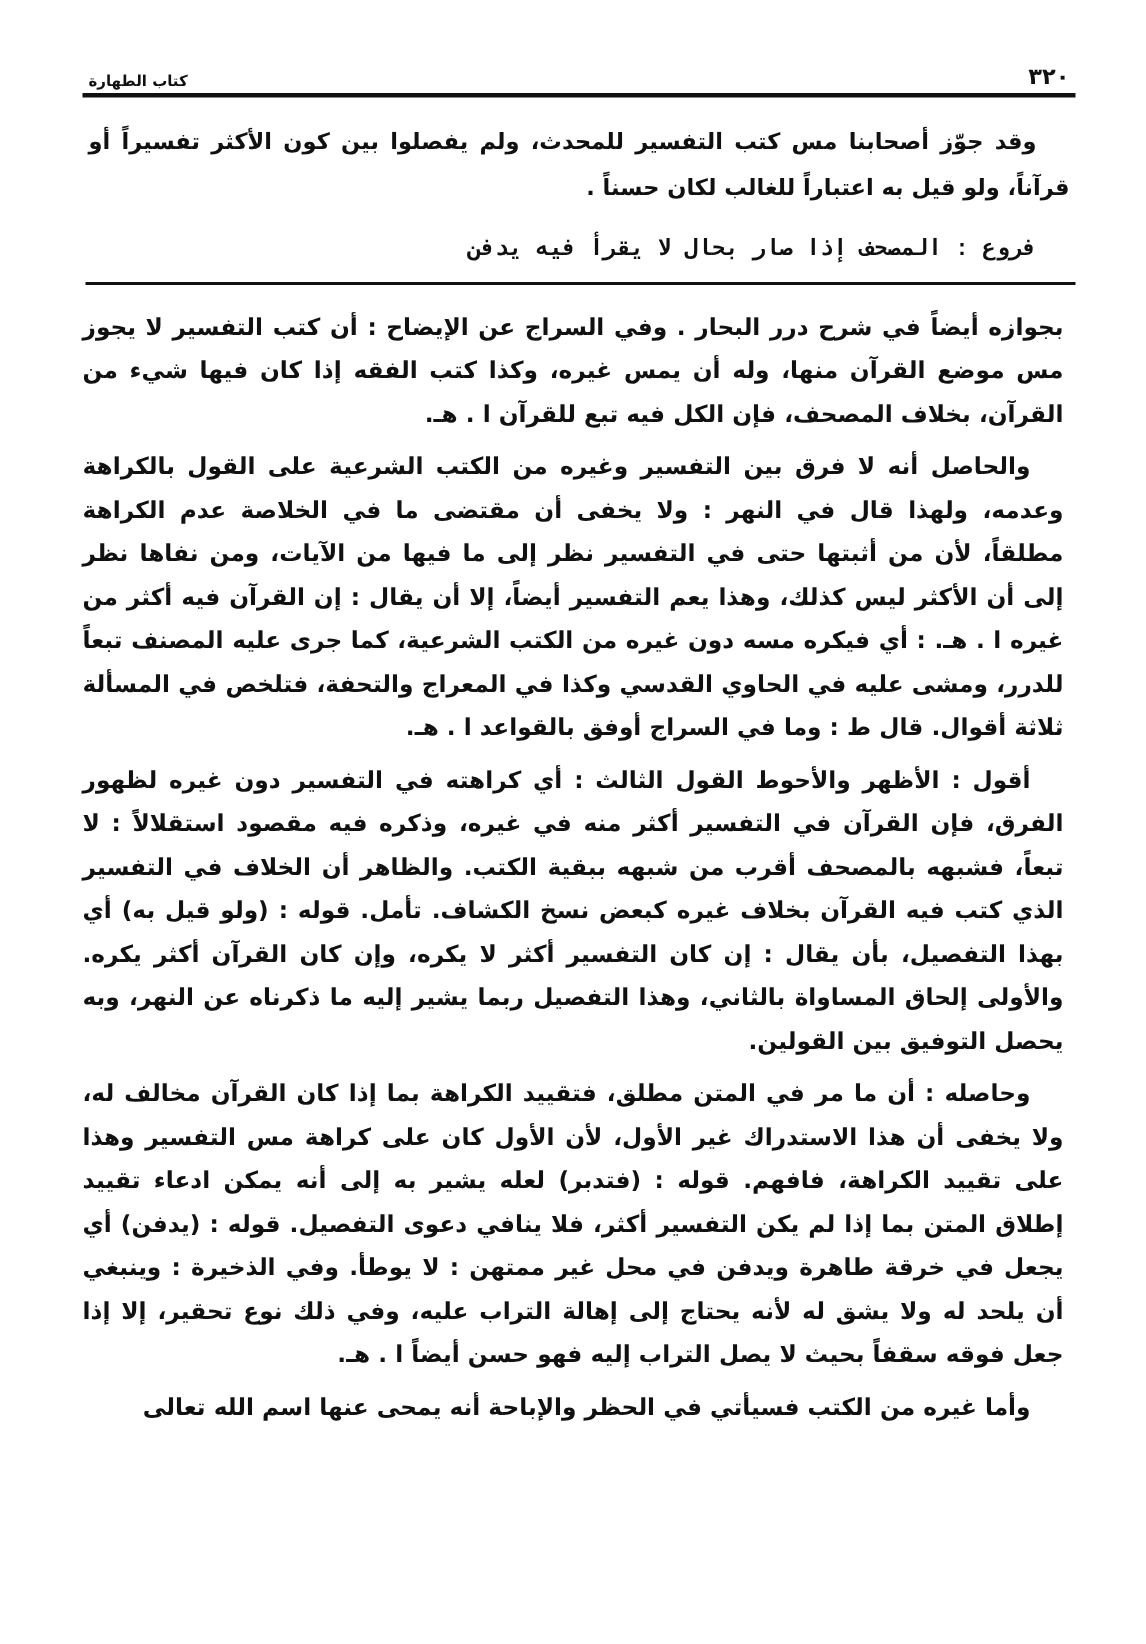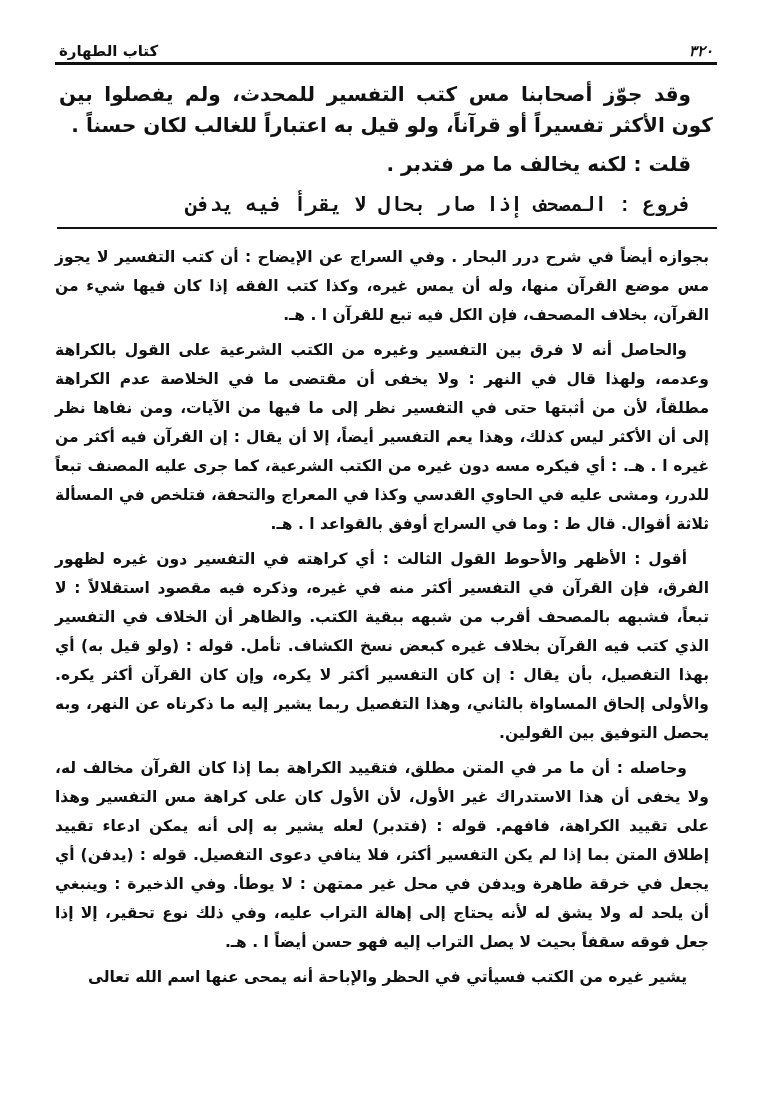--- a/index.html
+++ b/index.html
@@ -28,30 +28,29 @@
       align-items: flex-end;
       height: 22px;
       padding: 0 4px 2px 4px;
       border-bottom: 3px solid #111;
       font-weight: bold;
       font-size: 15px;
     }
     .page-number {
       font-size: 15px;
       letter-spacing: 1px;
-      font-style: italic;
     }
     .book-title {
-      font-size: 15px;
+      font-size: 10px;
       text-align: right;
     }
     .matn {
       margin-top: 14px;
       padding: 0 4px;
-      font-size: 20px;
+      font-size: 15px;
       font-weight: bold;
       line-height: 31px;
       text-align: justify;
     }
     .matn p {
       margin: 0 0 6px 0;
       text-indent: 22px;
     }
     .matn p.qultu {
       margin-top: 8px;
@@ -87,27 +86,26 @@
 
 <div class="page">
 
   <div class="running-head">
     <span class="page-number">٣٢٠</span>
     <span class="book-title">كتاب الطهارة</span>
   </div>
 
   <div class="matn">
     <p>وقد جوّز أصحابنا مس كتب التفسير للمحدث، ولم يفصلوا بين كون الأكثر تفسيراً أو قرآناً، ولو قيل به اعتباراً للغالب لكان حسناً .</p>
-    <p class="qultu">قلت : لكنه يخالف ما مر فتدبر .</p>
     <p class="furu">فروع : المصحف إذا صار بحال لا يقرأ فيه يدفن</p>
   </div>
 
   <div class="separator"></div>
 
   <div class="sharh">
     <p>بجوازه أيضاً في شرح درر البحار . وفي السراج عن الإيضاح : أن كتب التفسير لا يجوز مس موضع القرآن منها، وله أن يمس غيره، وكذا كتب الفقه إذا كان فيها شيء من القرآن، بخلاف المصحف، فإن الكل فيه تبع للقرآن ا . هـ.</p>
     <p class="indent">والحاصل أنه لا فرق بين التفسير وغيره من الكتب الشرعية على القول بالكراهة وعدمه، ولهذا قال في النهر : ولا يخفى أن مقتضى ما في الخلاصة عدم الكراهة مطلقاً، لأن من أثبتها حتى في التفسير نظر إلى ما فيها من الآيات، ومن نفاها نظر إلى أن الأكثر ليس كذلك، وهذا يعم التفسير أيضاً، إلا أن يقال : إن القرآن فيه أكثر من غيره ا . هـ. : أي فيكره مسه دون غيره من الكتب الشرعية، كما جرى عليه المصنف تبعاً للدرر، ومشى عليه في الحاوي القدسي وكذا في المعراج والتحفة، فتلخص في المسألة ثلاثة أقوال. قال ط : وما في السراج أوفق بالقواعد ا . هـ.</p>
     <p class="indent">أقول : الأظهر والأحوط القول الثالث : أي كراهته في التفسير دون غيره لظهور الفرق، فإن القرآن في التفسير أكثر منه في غيره، وذكره فيه مقصود استقلالاً : لا تبعاً، فشبهه بالمصحف أقرب من شبهه ببقية الكتب. والظاهر أن الخلاف في التفسير الذي كتب فيه القرآن بخلاف غيره كبعض نسخ الكشاف. تأمل. قوله : (ولو قيل به) أي بهذا التفصيل، بأن يقال : إن كان التفسير أكثر لا يكره، وإن كان القرآن أكثر يكره. والأولى إلحاق المساواة بالثاني، وهذا التفصيل ربما يشير إليه ما ذكرناه عن النهر، وبه يحصل التوفيق بين القولين.</p>
     <p class="indent">وحاصله : أن ما مر في المتن مطلق، فتقييد الكراهة بما إذا كان القرآن مخالف له، ولا يخفى أن هذا الاستدراك غير الأول، لأن الأول كان على كراهة مس التفسير وهذا على تقييد الكراهة، فافهم. قوله : (فتدبر) لعله يشير به إلى أنه يمكن ادعاء تقييد إطلاق المتن بما إذا لم يكن التفسير أكثر، فلا ينافي دعوى التفصيل. قوله : (يدفن) أي يجعل في خرقة طاهرة ويدفن في محل غير ممتهن : لا يوطأ. وفي الذخيرة : وينبغي أن يلحد له ولا يشق له لأنه يحتاج إلى إهالة التراب عليه، وفي ذلك نوع تحقير، إلا إذا جعل فوقه سقفاً بحيث لا يصل التراب إليه فهو حسن أيضاً ا . هـ.</p>
-    <p class="indent">يشير غيره من الكتب فسيأتي في الحظر والإباحة أنه يمحى عنها اسم الله تعالى</p>
+    <p class="indent">وأما غيره من الكتب فسيأتي في الحظر والإباحة أنه يمحى عنها اسم الله تعالى</p>
   </div>
 
 </div>
 
 </body></html>

